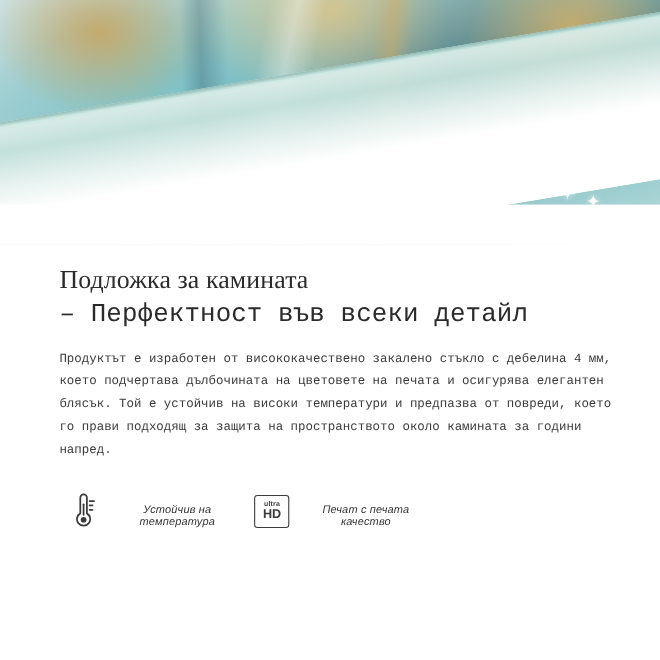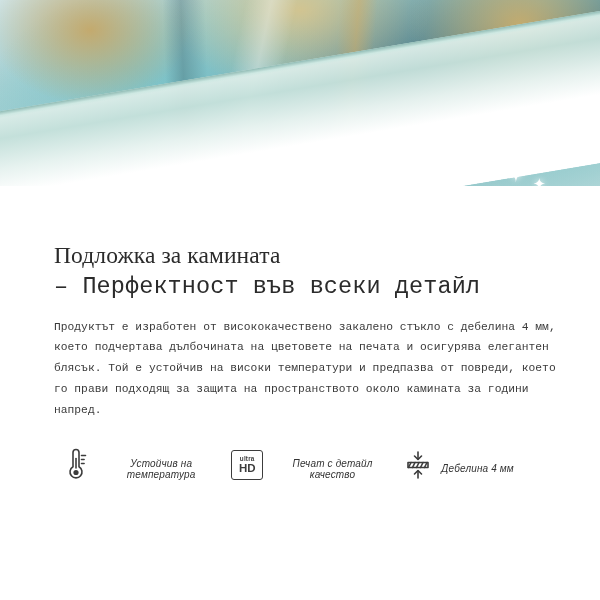--- a/index.html
+++ b/index.html
@@ -218,35 +218,22 @@
         <div class="feature-label">Устойчив на температура</div>
       </div>
 
       <div class="feature">
         <div class="feature-icon">
           <div class="ultrahd-box">
             <span class="u1">ultra</span>
             <span class="u2">HD</span>
           </div>
         </div>
-        <div class="feature-label">Печат с детайл качество</div>
+        <div class="feature-label">Печат с печата качество</div>
       </div>
 
 
 
 
-      <div class="feature">
-        <div class="feature-icon">
-          <svg width="40" height="40" viewBox="0 0 40 40" fill="none" stroke="currentColor" stroke-width="1.6" stroke-linecap="round" stroke-linejoin="round">
-            <path d="M20 7v7"></path>
-            <path d="m16.5 11 3.5 3.5 3.5-3.5"></path>
-            <path d="M20 33v-7"></path>
-            <path d="m16.5 29 3.5-3.5 3.5 3.5"></path>
-            <path d="M10 17.5h20v5H10z"></path>
-            <path d="M13 17.5 10.5 22.5M17 17.5 14.5 22.5M21 17.5 18.5 22.5M25 17.5 22.5 22.5M29 17.5 26.5 22.5"></path>
-          </svg>
-        </div>
-        <div class="feature-label">Дебелина 4 мм</div>
-      </div>
 
     </div>
   </div>
 </div>
 
 </body></html>

